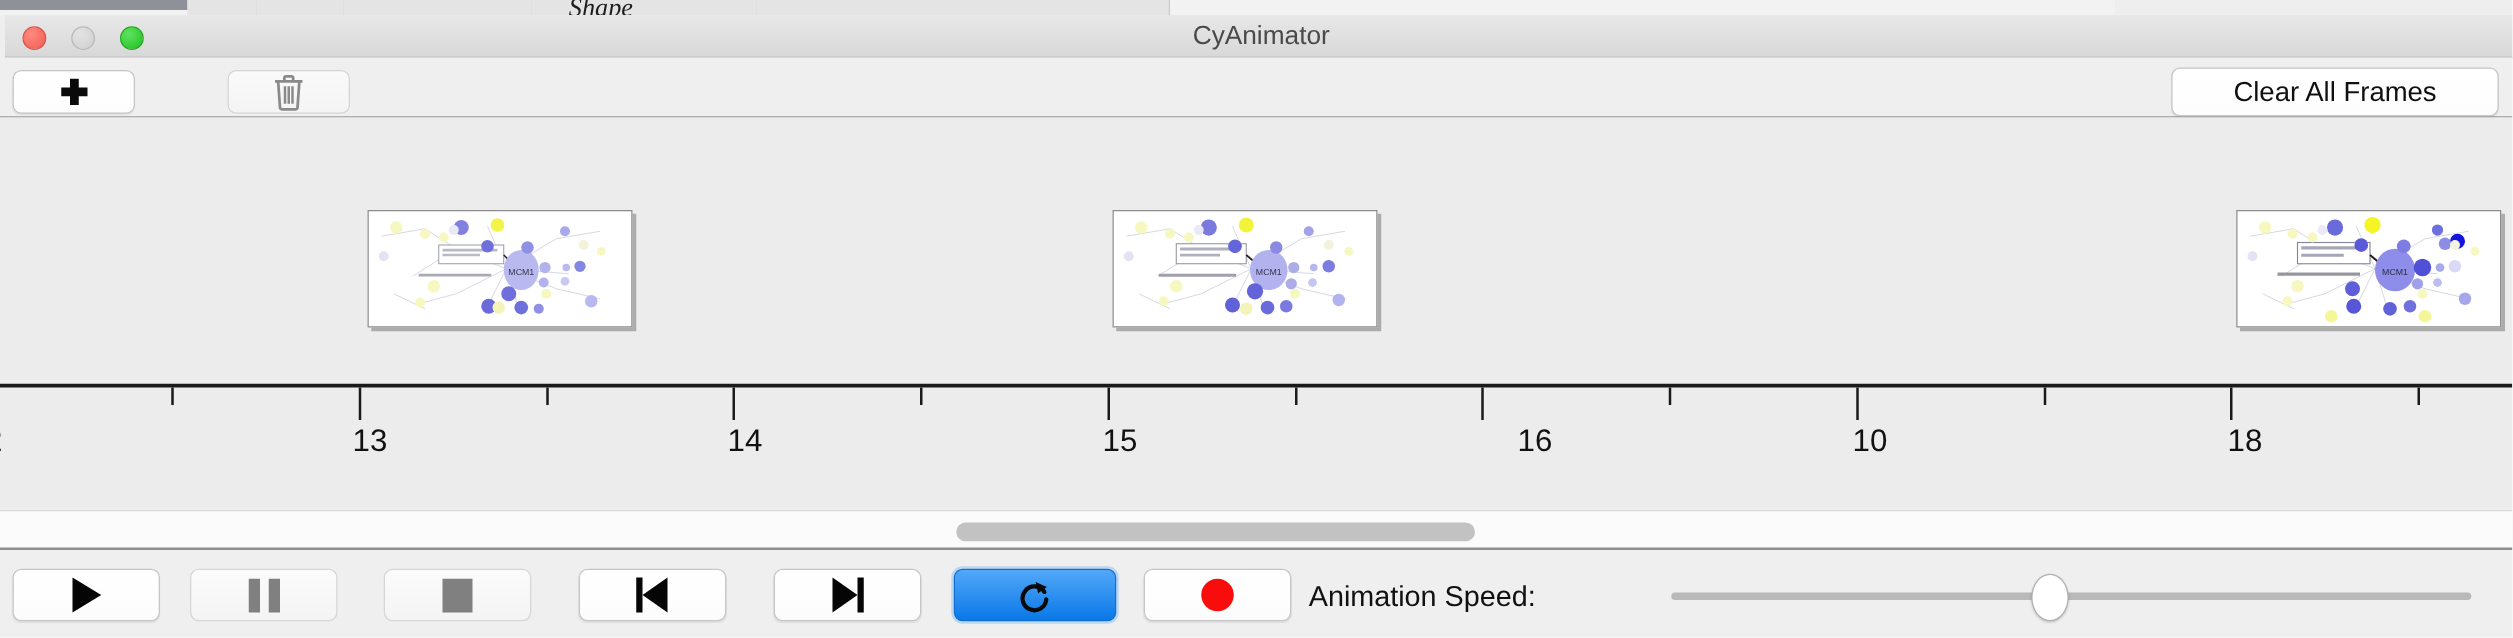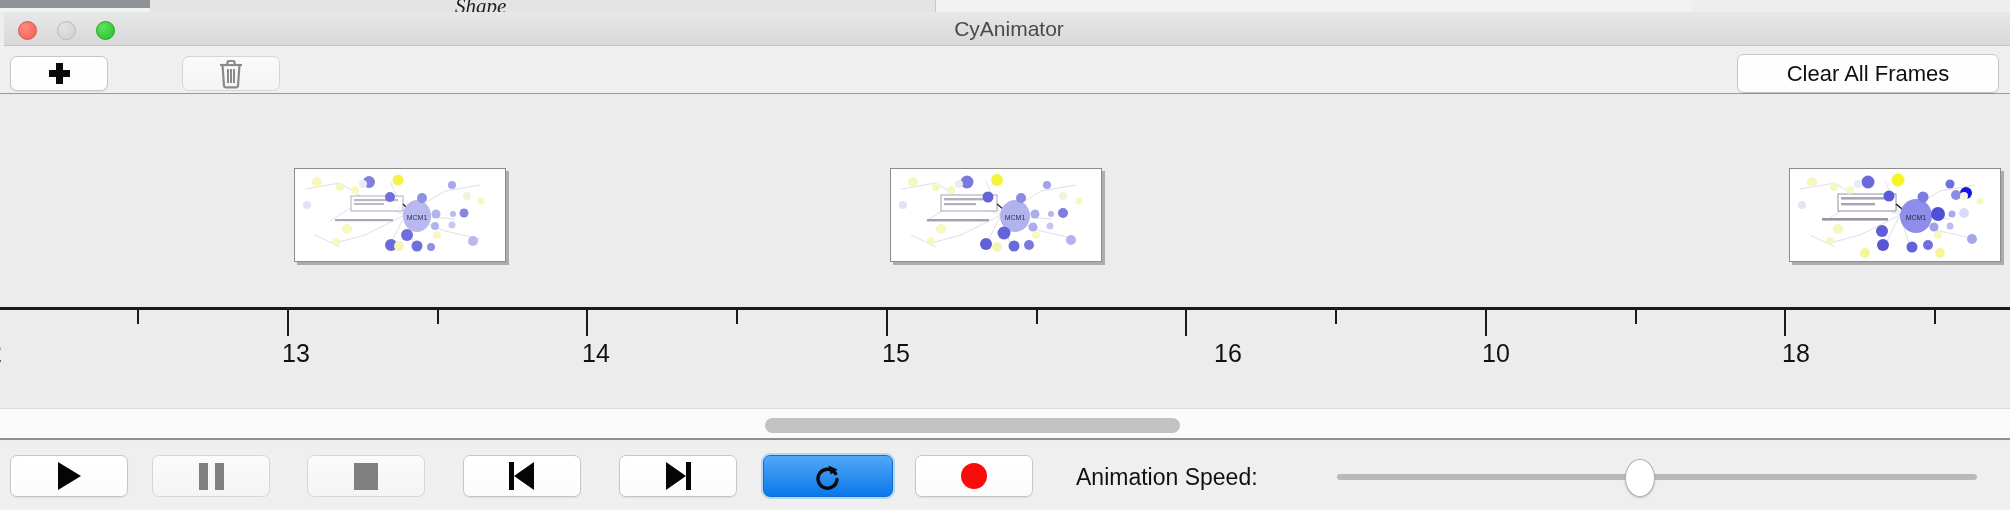--- a/index.html
+++ b/index.html
@@ -242,21 +242,21 @@
   .ico-first::before { content: ""; position: absolute; left: 0; top: 0; width: 5px; height: 28px; background: #050505; }
   .ico-first::after  { content: ""; position: absolute; left: 5px; top: 0; width: 0; height: 0;
                        border-right: 20px solid #050505; border-top: 14px solid transparent; border-bottom: 14px solid transparent; }
   .ico-last::before  { content: ""; position: absolute; right: 0; top: 0; width: 5px; height: 28px; background: #050505; }
   .ico-last::after   { content: ""; position: absolute; right: 5px; top: 0; width: 0; height: 0;
                        border-left: 20px solid #050505; border-top: 14px solid transparent; border-bottom: 14px solid transparent; }
   .ico-rec { width: 26px; height: 26px; border-radius: 50%; background: #f90c0c; }
 
   .speed-label {
     position: absolute;
-    left: 1076px; top: 22px;
+    left: 1047px; top: 22px;
     font-size: 23px;
     color: #111111;
     white-space: nowrap;
   }
   .slider {
     position: absolute;
     left: 1337px; top: 32px;
     width: 640px; height: 6px;
   }
   .slider .rail {

